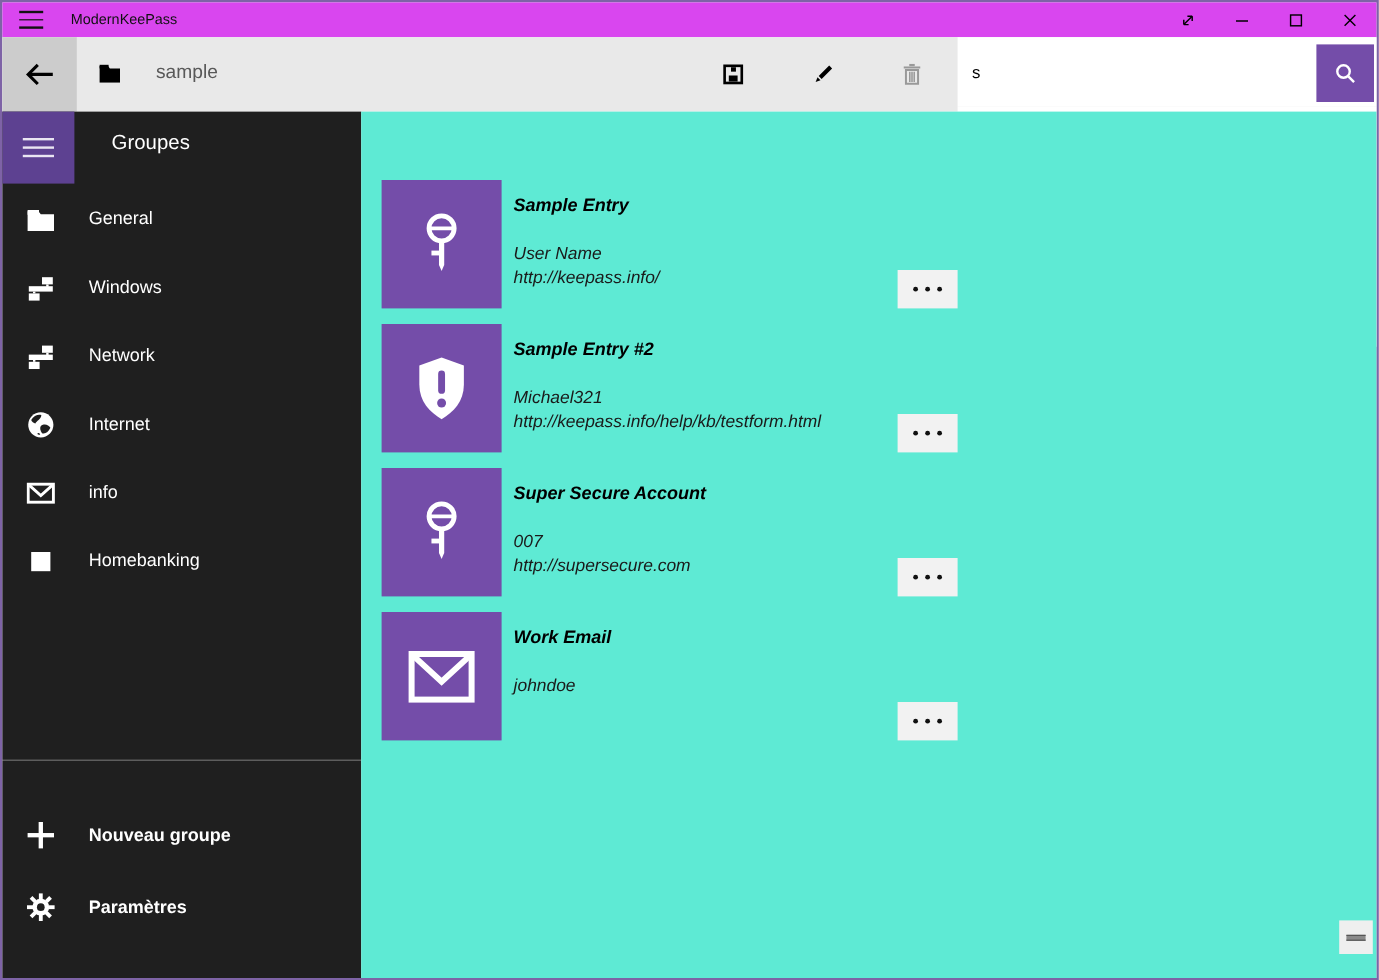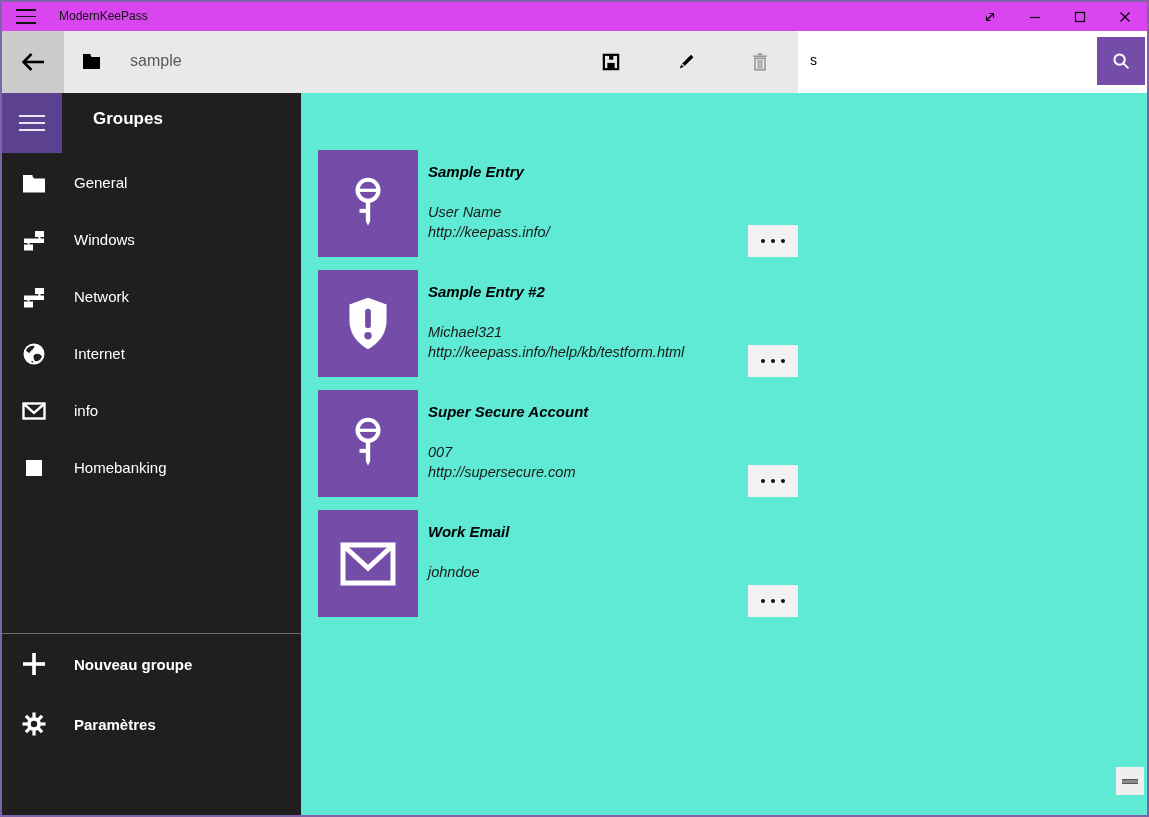--- a/index.html
+++ b/index.html
@@ -32,27 +32,27 @@
   .sg-item { margin-bottom:20px; cursor:pointer; }
   .sg-title { font-size:15px; font-weight:600; color:#1a1a1a; line-height:20px; }
   .sg-sub { font-size:14px; color:#1a1a1a; line-height:20px; }
   .hl { color:#744da9; }
 
   
   .sidebar { position:absolute; left:0; top:91px; width:299px; bottom:0; background:#1f1f1f; }
   .pane-hamburger { position:absolute; left:0; top:0; width:60px; height:60px; background:#5d4191; display:flex; align-items:center; justify-content:center; cursor:pointer; }
   .pane-hamburger .bars { width:26px; height:17px; display:flex; flex-direction:column; justify-content:space-between; }
   .pane-hamburger .bars span { display:block; height:2.4px; background:#e9e5f2; }
-  .sb-heading { position:absolute; left:91px; top:16px; font-size:17px; font-weight:700; color:#fff; }
+  .sb-heading { position:absolute; left:91px; top:16px; font-size:17px; font-weight:400; color:#fff; }
   .sb-groups { position:absolute; left:0; top:61px; width:100%; }
   .sb-item { position:relative; height:57px; display:flex; align-items:center; cursor:pointer; }
   .sb-item .ic { position:absolute; left:19px; width:26px; display:flex; justify-content:center; }
   .sb-item .lbl { position:absolute; left:72px; font-size:15px; color:#fff; }
   .sb-divider { position:absolute; left:0; top:540px; width:100%; height:1px; background:rgba(255,255,255,0.35); }
-  .sb-actions { position:absolute; left:0; top:541px; width:100%; }
+  .sb-actions { position:absolute; left:0; top:573px; width:100%; }
   .sb-action { position:relative; height:60px; display:flex; align-items:center; cursor:pointer; }
   .sb-action .ic { position:absolute; left:18px; width:28px; display:flex; justify-content:center; }
   .sb-action .lbl { position:absolute; left:72px; font-size:15px; font-weight:700; color:#fff; }
 
   
   .main { position:absolute; left:299px; top:91px; right:0; bottom:0; background:#5eead4;font-style:italic; }
   .entry { position:absolute; left:0; width:500px; height:107px; }
   .entry .tile { position:absolute; left:17px; top:0; width:100px; height:107px; background:#744da9; display:flex; align-items:center; justify-content:center; cursor:pointer; }
   .entry .e-title { position:absolute; left:127px; top:13px; font-size:15px; font-weight:700; color:#000; }
   .entry .e-line1 { position:absolute; left:127px; top:52px; font-size:14.5px; color:#1a1a1a; line-height:20px; }

